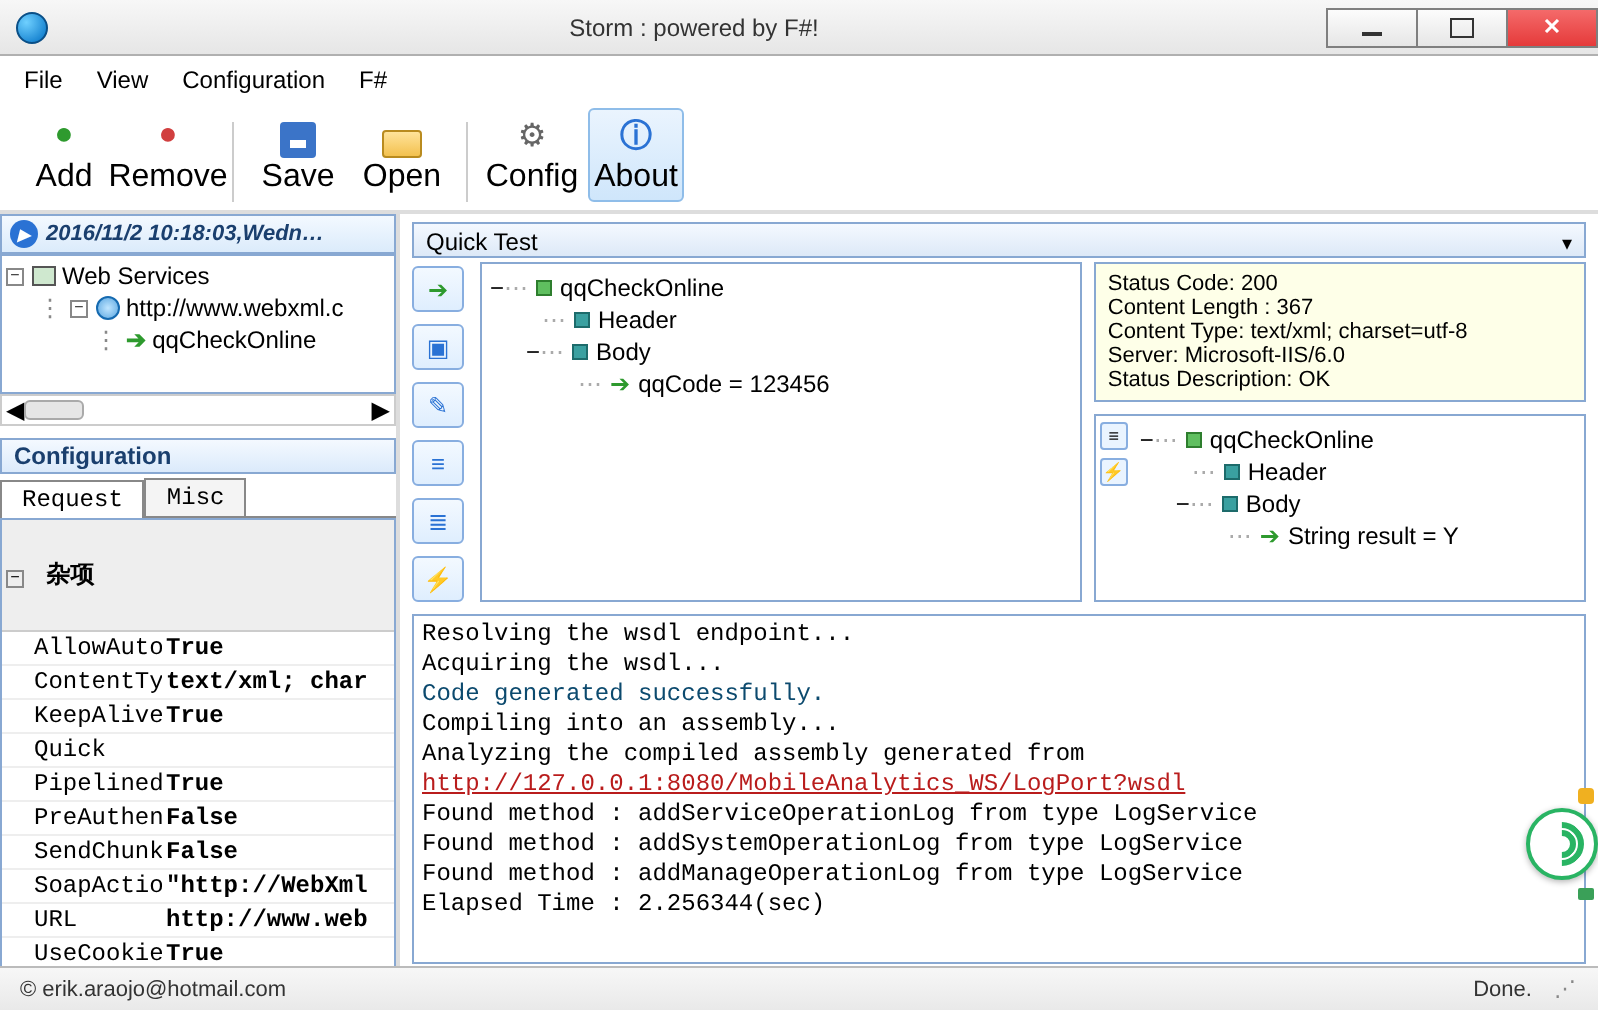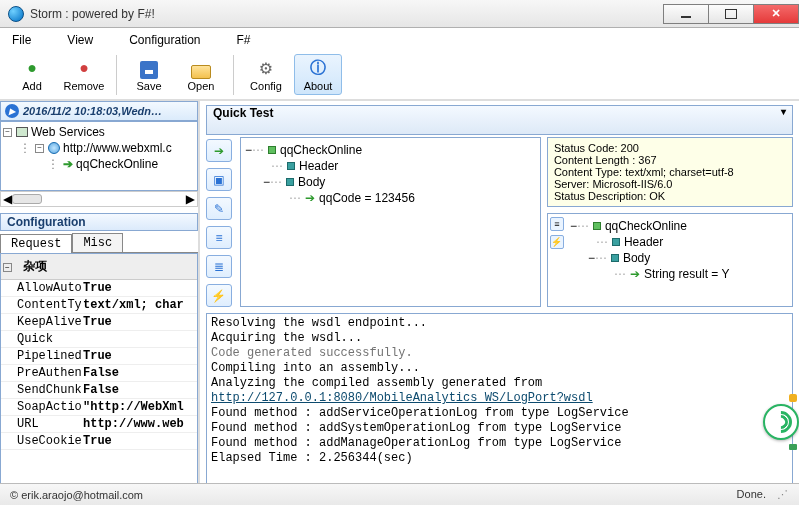--- a/index.html
+++ b/index.html
@@ -20,54 +20,54 @@
     align-items: center;
     padding: 0 0 0 8px;
     position: relative;
   }
   .titlebar .app-icon {
     width: 16px; height: 16px; margin-right: 6px;
     border-radius: 50%;
     background: radial-gradient(circle at 30% 30%, #6fd0ff, #006fc4);
     border:1px solid #0a4f87;
   }
-  .titlebar .title { flex: 1; color: #333; }
+  .titlebar .title { flex: 1; color: #333; text-align: center; }
   .winbtns { display: flex; height: 20px; margin-right: 0; }
   .winbtn {
     width: 46px; height: 20px; border: 1px solid #7f7f7f;
     margin-left: -1px;
     display:flex; align-items:center; justify-content:center;
     background: linear-gradient(#fcfcfc,#e6e6e6);
     font-size: 10px;
   }
   .winbtn.min::before { content:""; width:10px; height:2px; background:#333; margin-top:6px;}
   .winbtn.max::before { content:""; width:10px; height:8px; border:1px solid #333; }
   .winbtn.close { background: linear-gradient(#f46a6a,#e53a3a); color:#fff; font-weight:bold;}
   .winbtn.close::before { content:"✕"; font-size:11px;}
   .menubar {
     height: 22px; display:flex; align-items: center; padding: 12px 12px;
-    gap: 36px;
+    gap: 17px;
   }
   .menubar .menuitem { cursor:default; }
   .toolbar {
     display:flex; padding: 2px 8px 4px 8px; gap: 4px; align-items:flex-end;
   }
   .toolbtn {
     display:flex; flex-direction:column; align-items:center; justify-content:center;
     width: 48px; padding: 2px 0; border: 1px solid transparent; border-radius: 3px;
   }
   .toolbtn.about {
     border-color: #8fbde9;
     background: linear-gradient(#eaf4fe,#cfe6fb);
   }
   .toolbtn .icon {
     width: 22px; height: 22px; display:flex; align-items:center; justify-content:center;
     font-size: 16px;
   }
-  .toolbtn .lbl { font-size: 11px; margin-top:1px;}
+  .toolbtn .lbl { font-size: 16px; margin-top:1px;}
   .toolsep { width:1px; height: 40px; background:#ccc; margin: 0 4px;}
   .ic-add { color:#2e9a2e;} .ic-remove{color:#d13f3f;} .ic-save{background:#3b74c8;border-radius:2px;}
   .ic-save::before{content:"";display:block;width:8px;height:4px;background:#fff;margin:3px auto 0;}
   .ic-open{border:1px solid #b98b1f;border-radius:2px;background:linear-gradient(#ffe39a,#f3c14f);}
   .ic-config{color:#666;} .ic-about{color:#2a72d4;font-weight:bold;}
   .main-divider { height: 2px; background:#ddd;}
   .workspace { display:flex; height: 402px; }
   .left-pane { width: 200px; display:flex; flex-direction:column; border-right:2px solid #ddd;}
   .time-header {
     display:flex; align-items:center; height:20px; background:linear-gradient(#f3f9ff,#dbebfb);
@@ -92,28 +92,28 @@
     margin-top:6px;height:18px;background:linear-gradient(#f4f9ff,#dbeafb);border:1px solid #88a8d2;
     font-weight:bold;padding:0 6px;display:flex;align-items:center;color:#1a3f6e;
   }
   .tabs-row { display:flex; border-bottom:1px solid #888; margin-top:2px;}
   .tab { padding:2px 10px;border:1px solid #888;border-bottom:none;font-family:"Courier New",monospace;font-size:12px;background:#f4f4f4;}
   .tab.active { background:#fff; position:relative; top:1px;}
   .propgrid {
     border:1px solid #88a8d2; flex:1; overflow:auto;
     font-family: "SimSun","Courier New",monospace; font-size:12px;
   }
-  .propcat { background:#eee;border-bottom:1px solid #ccc;padding:4px 2px;}
+  .propcat { background:#eee;border-bottom:1px solid #ccc;padding:19px 2px;}
   .propcat .box { width:9px;height:9px;border:1px solid #888;display:inline-flex;align-items:center;justify-content:center;font-size:8px;margin-right:4px;}
   .proprow { display:flex; border-bottom:1px solid #eee;}
   .proprow .pk { width: 80px; padding:1px 2px 1px 16px; white-space:nowrap; overflow:hidden;}
   .proprow .pv { flex:1; padding:1px 2px; white-space:nowrap; overflow:hidden;font-weight:bold;}
   .right-pane { flex:1; display:flex; flex-direction:column; position:relative;}
-  .qt-header { height:30px; margin:4px 6px 0 6px; display:flex; align-items:flex-start; border:1px solid #88a8d2;
-    background:linear-gradient(#f4f9ff,#dde9f7); font-weight:bold; padding:0 6px; position:relative;}
+  .qt-header { height:18px; margin:4px 6px 0 6px; display:flex; align-items:flex-end; border:1px solid #88a8d2;
+    background:linear-gradient(#f4f9ff,#dde9f7); font-weight:normal; padding:0 6px; position:relative;}
   .qt-header .drop { position:absolute; right:6px; font-size:10px;}
   .qt-body { flex:1; display:flex; margin: 2px 6px 0 6px; gap: 6px; min-height:0;}
   .vtoolbar { width:28px; display:flex; flex-direction:column; gap:6px; padding-top:2px;}
   .vbtn { width:26px;height:26px;border:1px solid #88aee0;border-radius:3px;background:linear-gradient(#f3f9ff,#dfeefe);
     display:flex;align-items:center;justify-content:center;font-size:12px;color:#2a72d4;}
   .req-tree-box { flex: 1.3; border:1px solid #88a8d2; padding:4px; font-family:"Microsoft YaHei",sans-serif; font-size:12px; overflow:auto;}
   .resp-col { flex: 1.1; display:flex; flex-direction:column; gap:6px;}
   .resp-status { border:1px solid #88a8d2; background:#feffe8; padding:4px 6px; font-size:11px;}
   .resp-tree-wrap { flex:1; display:flex; border:1px solid #88a8d2; overflow:hidden;}
   .mini-v { width:18px;display:flex;flex-direction:column;gap:4px;align-items:center;padding-top:3px;}
@@ -121,22 +121,22 @@
   .resp-tree { flex:1; padding:4px;font-family:"Microsoft YaHei",sans-serif;font-size:12px;}
   .treeln { display:flex; align-items:center; height:16px; white-space:nowrap;}
   .treeln .dots { color:#aaa;}
   .sq-green{width:8px;height:8px;background:#5fbf5f;border:1px solid #2e7e2e;display:inline-block;margin:0 4px;}
   .sq-teal{width:8px;height:8px;background:#3aa0a0;border:1px solid #1d6b6b;display:inline-block;margin:0 4px;}
   .console {
     height: 175px; border:1px solid #88a8d2; margin: 6px; padding:2px 4px;
     font-family:"Courier New",monospace; font-size:12px; overflow:auto; line-height:15px;
     position:relative;
   }
-  .console .blue { color:#737373;}
-  .console a { color:#0c4a6e; text-decoration:underline;}
+  .console .blue { color:#0c4a6e;}
+  .console a { color:#b91c1c; text-decoration:underline;}
   .statusbar {
     position:absolute; left:0;right:0;bottom:0; height:22px; border-top:1px solid #bbb;
     background:linear-gradient(#f7f7f7,#e9e9e9); display:flex; align-items:center;
     padding:0 10px; justify-content:space-between; font-size:11px; color:#333;
   }
   .statusbar .grip { letter-spacing:1px;color:#888;margin-left:8px;}
   .floating-badge {
     position:absolute; right:0; top:404px; width:36px;height:36px;border-radius:50%;
     box-shadow:0 1px 3px rgba(0,0,0,.3);
     display:flex;align-items:center;justify-content:center;color:#29b463;font-size:18px;

